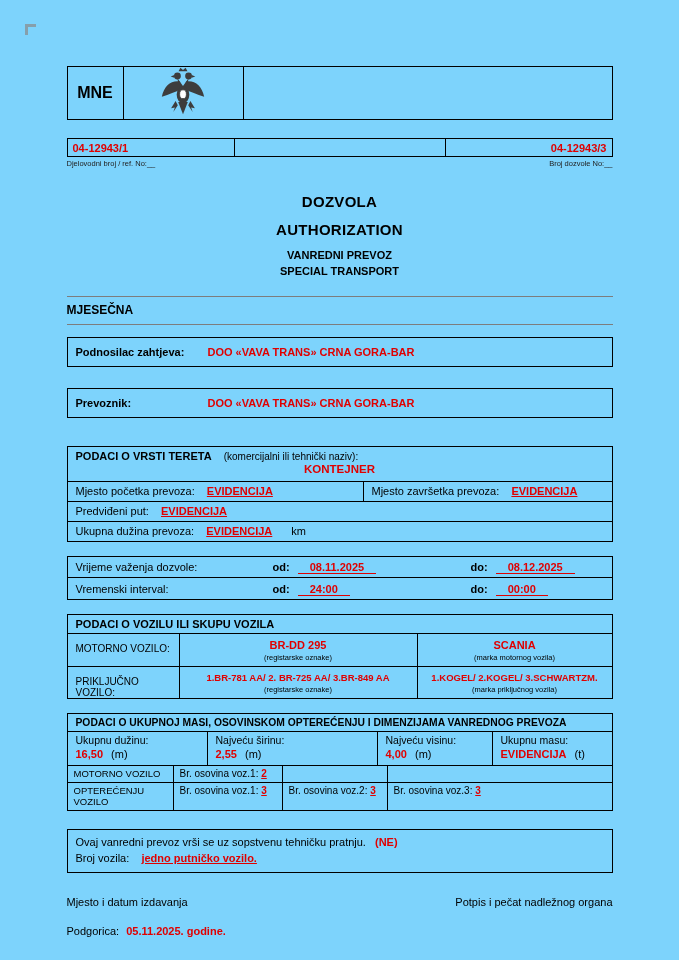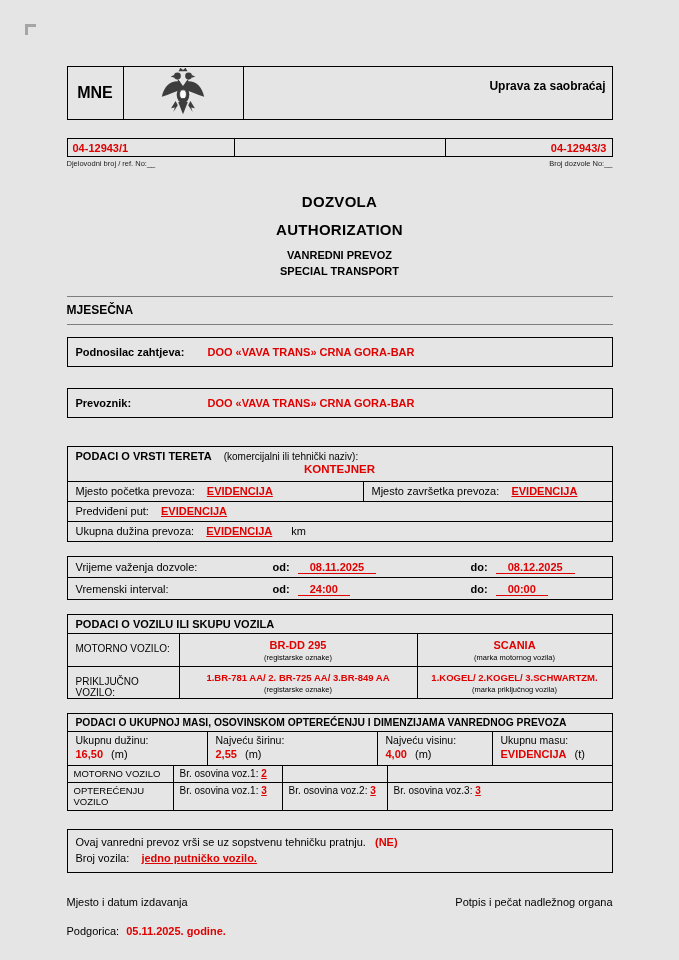--- a/index.html
+++ b/index.html
@@ -1,18 +1,18 @@
 <!DOCTYPE html>
 <html style="--accent-red: #e00000;"><head>
 <meta charset="utf-8">
 <style>
   * { margin:0; padding:0; box-sizing:border-box; }
   html,body { background:#ffffff; }
   .page {
-    position:relative; width:679px; height:960px; background:#e5e5e5;
+    position:relative; width:679px; height:960px; background:#7dd3fc;
     font-family:"Liberation Sans","DejaVu Sans",sans-serif; color:#000; overflow:hidden;
   }
   .scan-mark { position:absolute; left:25px; top:24px; width:11px; height:11px;
     border-left:3px solid #8a8a8a; border-top:3px solid #8a8a8a; opacity:.7; }
   .sheet { width:546px; margin:0 auto; padding-top:66px; font-size:11px; }
   .box { border:1px solid #000; }
   .b { font-weight:bold; }
   .red { color:var(--accent-red,#e00000); font-weight:bold; }
   .u { text-decoration:underline; }
   .ul { color:var(--accent-red,#e00000); font-weight:bold;
@@ -137,21 +137,20 @@
             <path d="M26 21 C14 19 4.5 27 1.5 41.5 C11.5 37.5 20 35.5 27.5 30.5 Z"></path>
             <path d="M34 21 C46 19 55.5 27 58.5 41.5 C48.5 37.5 40 35.5 32.5 30.5 Z"></path>
             <ellipse cx="30" cy="38.5" rx="8.5" ry="11.5"></ellipse>
             <path d="M23.5 48.5 L30 65 L36.5 48.5 Z"></path>
             <path d="M20 47 L14 57 L19 56 L17 62 L23 53 Z"></path>
             <path d="M40 47 L46 57 L41 56 L43 62 L37 53 Z"></path>
           </g>
           <ellipse cx="30" cy="38" rx="4.6" ry="6" fill="#ffffff" stroke="#3d3d3d" stroke-width="1.2"></ellipse>
         </svg>
       </div>
-      <div class="h-authority">Uprava za saobraćaj</div>
     </div>
 
     <div class="ref-row">
       <div class="ref-cell ref-left">04-12943/1</div>
       <div class="ref-cell ref-mid"></div>
       <div class="ref-cell ref-right">04-12943/3</div>
     </div>
     <div class="ref-caps">
       <span>Djelovodni broj / ref. No:__</span>
       <span>Broj dozvole No:__</span>

